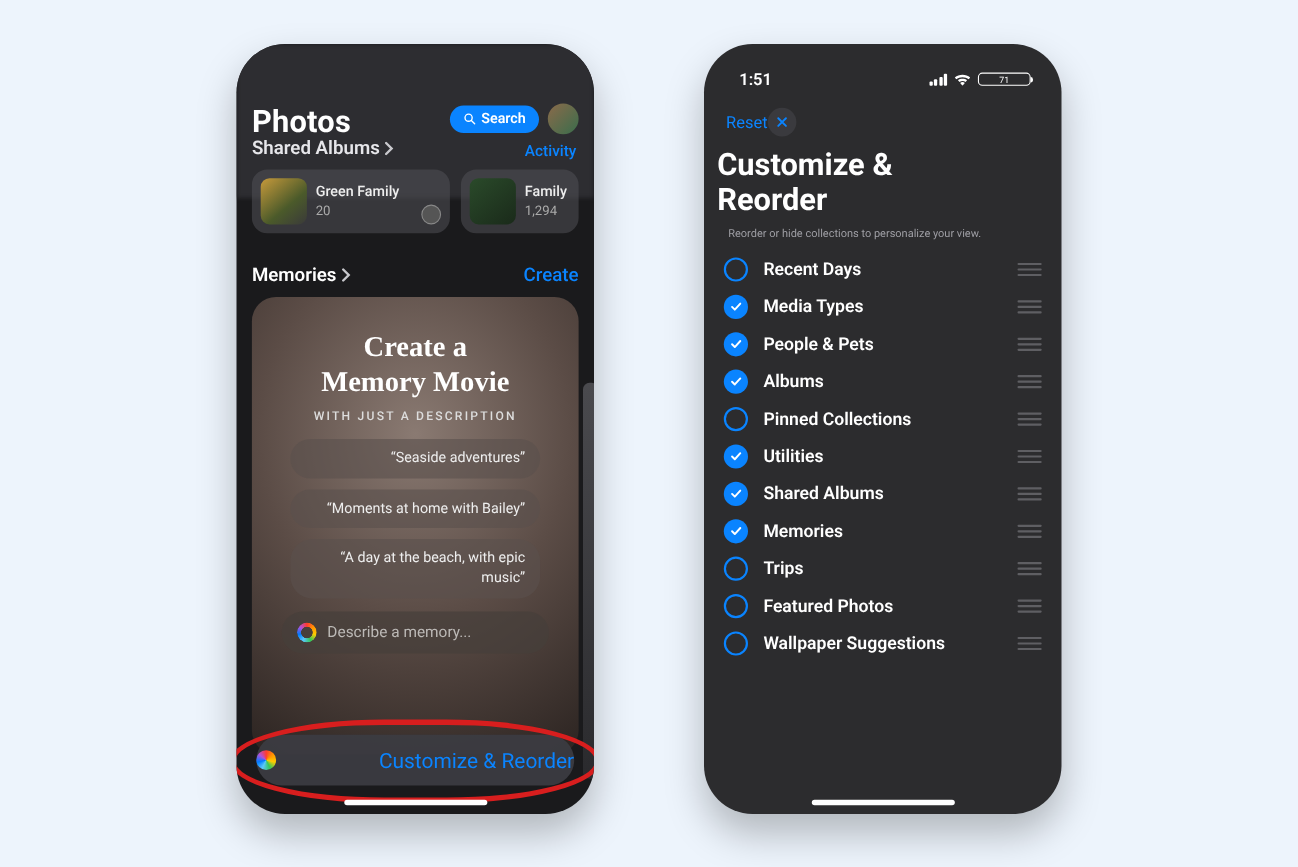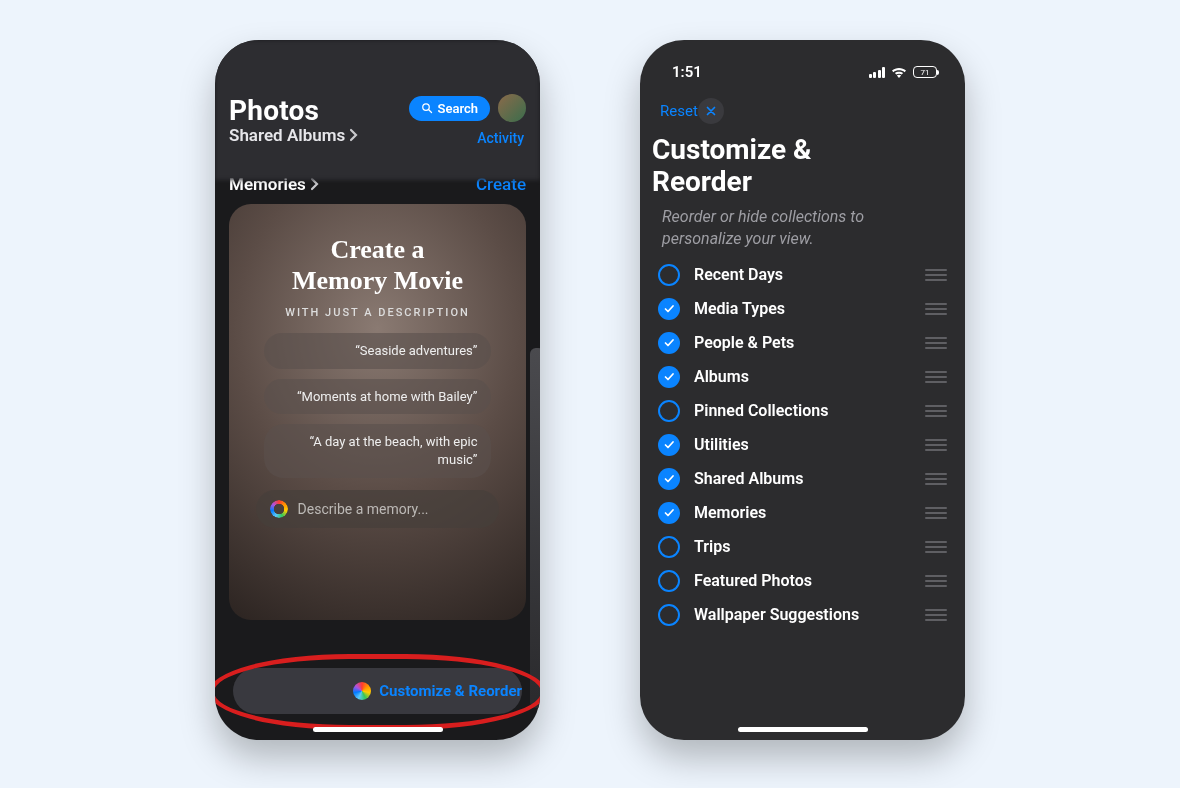--- a/index.html
+++ b/index.html
@@ -34,21 +34,21 @@
   }
   .status-right { display:flex; align-items:center; gap:6px; }
   .signal-icon { display:flex; align-items:flex-end; gap:1.5px; height:11px;}
   .signal-icon span { width:3px; background:#fff; border-radius:1px;}
   .signal-icon span:nth-child(1){height:4px}
   .signal-icon span:nth-child(2){height:6px}
   .signal-icon span:nth-child(3){height:8px}
   .signal-icon span:nth-child(4){height:11px}
   .wifi-icon { width:16px; height:12px; }
   .battery {
-    border:1.3px solid #fff; border-radius:4px; width:24px; height:12px;
+    border:1.3px solid #fff; border-radius:4px; width:48px; height:12px;
     display:flex; align-items:center; justify-content:center; font-size:8px; font-weight:400;
     position:relative;
   }
   .battery::after{content:"";position:absolute;right:-3px;top:3px;width:2px;height:5px;background:#fff;border-radius:0 2px 2px 0;}
   .home-indicator{position:absolute;bottom:8px;left:50%;transform:translateX(-50%);width:130px;height:5px;background:#fff;border-radius:3px;}
 
   
   .left-content { padding: 0 14px; position:relative; height:calc(100% - 50px);}
   .top-blur-bg {
     position: absolute; inset: -50px 0 auto 0; height: 140px;
@@ -98,42 +98,42 @@
   .siri-ring {
     width:18px;height:18px;border-radius:50%;
     background: conic-gradient(#ff3b30,#ff9500,#ffcc00,#34c759,#5ac8fa,#007aff,#af52de,#ff3b30);
     -webkit-mask: radial-gradient(circle, transparent 5px, #000 5.5px);
             mask: radial-gradient(circle, transparent 5px, #000 5.5px);
   }
   .side-strip { position:absolute; right:-4px; top:258px; width:14px; height:360px; background:linear-gradient(#4a4a4e,#2a2a2d); border-radius:6px;}
   .cr-button {
     position:absolute; left:18px; right:18px; bottom:26px;
     background:rgba(60,60,66,.92); border-radius:28px; height:46px;
-    display:flex; align-items:center; justify-content:flex-end; gap:8px;
-    color:#0a84ff; font-size:15px; font-weight:700;
+    display:flex; align-items:center; justify-content:space-between; gap:8px;
+    color:#0a84ff; font-size:19px; font-weight:400;
   }
   .cr-flower { width:18px;height:18px;border-radius:50%;
     background: conic-gradient(#ff3b30,#ff9500,#ffcc00,#34c759,#5ac8fa,#007aff,#af52de,#ff3b30);}
   .red-circle {
     position:absolute; left:-6px; right:-6px; bottom:10px; height:76px;
     border:5px solid #d81e1e; border-radius:50%/60%;
     pointer-events:none;
   }
 
   
   .right-content { padding: 0; height:calc(100% - 50px);}
   .rc-top { display:flex; justify-content:flex-start; align-items:center; padding:8px 18px 0 20px;}
   .reset { color:#0a84ff; font-size:15px; font-weight:400;}
   .close-btn {
     width:26px;height:26px;border-radius:50%;background:#3a3a3e;
     display:flex;align-items:center;justify-content:center;
   }
   .close-btn svg{width:12px;height:12px;}
   .rc-title { font-size:28px; font-weight:700; line-height:1.15; padding:10px 12px 0;}
-  .rc-sub { color:#9e9ea4; font-size:16px; line-height:1.35; padding:8px 22px 14px;font-style:italic;}
+  .rc-sub { color:#9e9ea4; font-size:10px; line-height:1.35; padding:8px 22px 14px;}
   .list { padding: 0 18px; display:flex; flex-direction:column; gap:12px;}
   .row {
     display:flex; align-items:center; gap:14px; font-size:16px; font-weight:600;
   }
   .checkbox {
     width:22px;height:22px;border-radius:50%;flex-shrink:0;
     display:flex;align-items:center;justify-content:center;
   }
   .checkbox.empty { border:2px solid #0a84ff;}
   .checkbox.filled { background:#0a84ff;}
@@ -186,20 +186,37 @@
                 </svg>
               <span>Search</span>
             </div>
             <div class="avatar"></div>
           </div>
           <div class="activity">Activity</div>
         </div>
       </div>
     </div>
 
+    <div class="album-row">
+      <div class="album-card">
+        <div class="album-thumb"></div>
+        <div class="album-info">
+          <div class="album-name">Green Family</div>
+          <div class="album-count">20</div>
+        </div>
+        <div class="face-badge"></div>
+      </div>
+      <div class="album-card" style="flex:0 0 36%">
+        <div class="album-thumb family"></div>
+        <div class="album-info">
+          <div class="album-name">Family</div>
+          <div class="album-count">1,294</div>
+        </div>
+      </div>
+    </div>
 
     <div class="mem-header">
       <div style="display:flex;align-items:center;gap:4px">
         <span>Memories</span>
         <svg class="chevron" width="9" height="14" viewBox="0 0 9 14">
             <path fill="none" stroke="#c8c8cc" stroke-width="2.2" stroke-linecap="round" d="M2 2l5 5-5 5"></path>
           </svg>
       </div>
       <span class="create-link">Create</span>
     </div>

